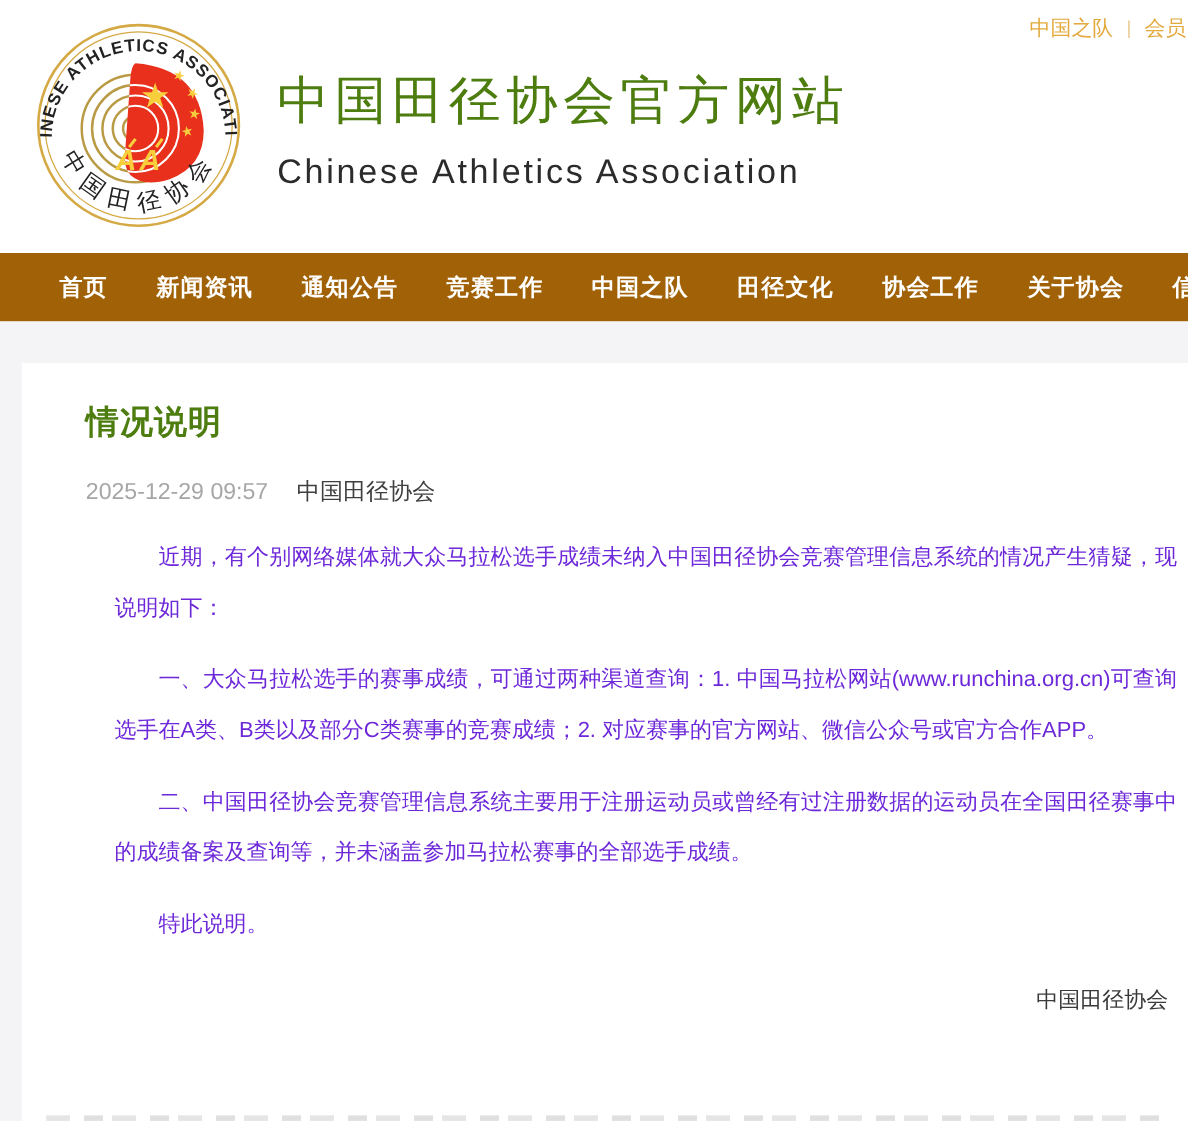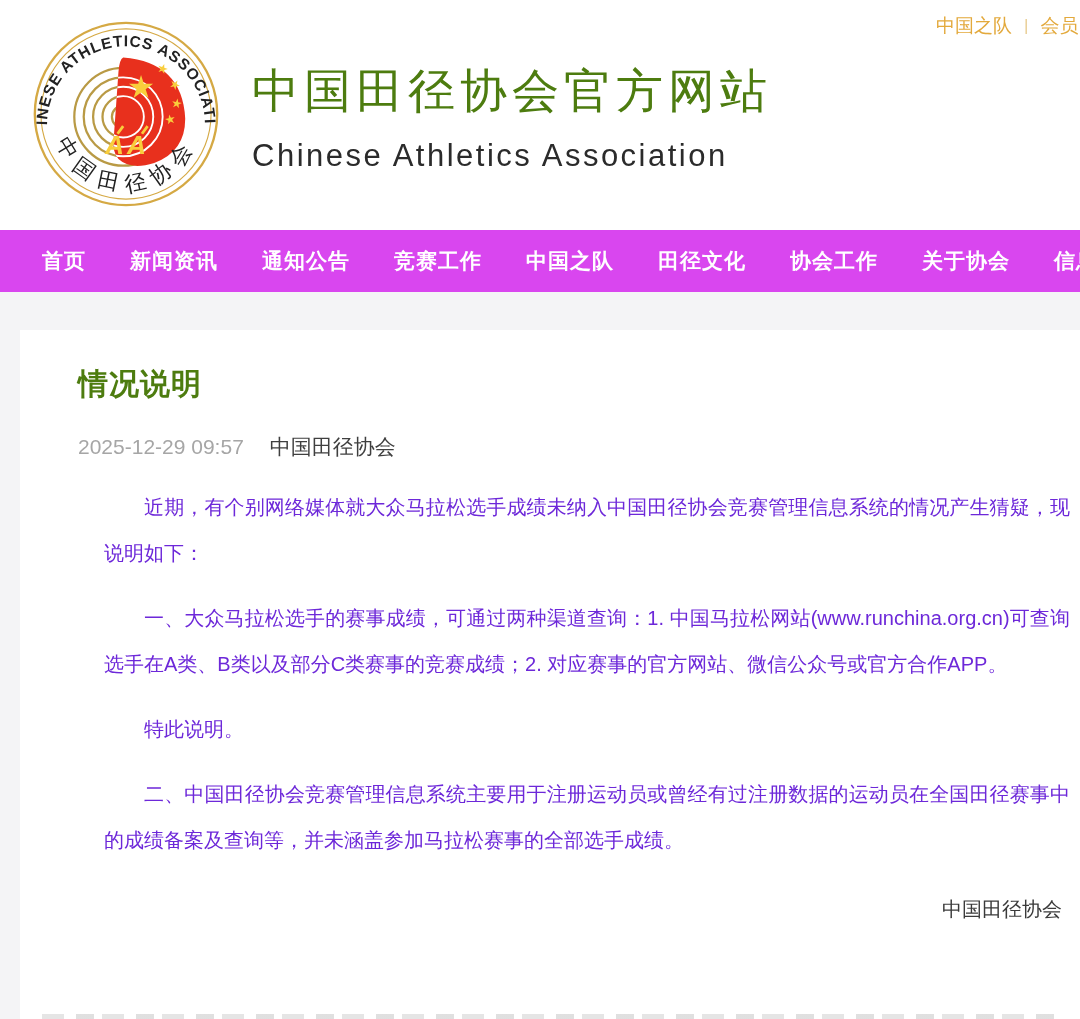--- a/index.html
+++ b/index.html
@@ -12,22 +12,22 @@
   .site-header{position:relative;height:230px;background:#ffffff;}
   .logo{position:absolute;left:32px;top:20px;width:188px;height:188px;}
   .titles{position:absolute;left:252px;top:60px;}
   .title-cn{font-size:47px;color:#4d7c0f;letter-spacing:5px;font-weight:400;white-space:nowrap;}
   .title-en{font-size:31px;color:#2b2b2b;letter-spacing:2.5px;margin-top:15px;font-weight:400;white-space:nowrap;}
   .topbar{position:absolute;left:936px;top:13px;display:flex;align-items:center;gap:12px;
           font-size:19px;white-space:nowrap;}
   .topbar a{color:#E3A93C;text-decoration:none;}
   .topbar .sep{color:#E8CC92;font-size:17px;}
   
-  .main-nav{height:62px;background:#d946ef;display:flex;align-items:center;
-            padding-left:42px;gap:44px;overflow:hidden;white-space:nowrap;}
+  .main-nav{height:62px;background:#a16207;display:flex;align-items:center;
+            padding-left:54px;gap:44px;overflow:hidden;white-space:nowrap;}
   .main-nav a{color:#ffffff;font-size:21px;font-weight:bold;letter-spacing:1px;text-decoration:none;flex:0 0 auto;}
   
   .content-card{position:relative;margin:38px 0 0 20px;width:1060px;height:689px;
                 background:#ffffff;box-sizing:border-box;padding:30px 0 0 58px;}
   .article-title{margin:4px 0 0;font-size:30px;font-weight:700;color:#4d7c0f;letter-spacing:1px;}
   .meta{margin-top:28px;font-size:21px;display:flex;gap:26px;align-items:baseline;}
   .meta .date{color:#A6A6A6;}
   .meta .source{color:#3f3f3f;}
   .article-body{margin-top:23px;width:966px;font-size:20px;color:#6d28d9;margin-left:26px;}
   .article-body p{margin:19px 0 0;line-height:46px;text-indent:2em;text-align:justify;}
@@ -116,22 +116,22 @@
   <h1 class="article-title">情况说明</h1>
 
   <div class="meta">
     <span class="date">2025-12-29 09:57</span>
     <span class="source">中国田径协会</span>
   </div>
 
   <div class="article-body">
     <p>近期，有个别网络媒体就大众马拉松选手成绩未纳入中国田径协会竞赛管理信息系统的情况产生猜疑，现说明如下：</p>
     <p>一、大众马拉松选手的赛事成绩，可通过两种渠道查询：1. 中国马拉松网站(www.runchina.org.cn)可查询选手在A类、B类以及部分C类赛事的竞赛成绩；2. 对应赛事的官方网站、微信公众号或官方合作APP。</p>
+    <p>二、中国田径协会竞赛管理信息系统主要用于注册运动员或曾经有过注册数据的运动员在全国田径赛事中的成绩备案及查询等，并未涵盖参加马拉松赛事的全部选手成绩。</p>
     <p>特此说明。</p>
-    <p>二、中国田径协会竞赛管理信息系统主要用于注册运动员或曾经有过注册数据的运动员在全国田径赛事中的成绩备案及查询等，并未涵盖参加马拉松赛事的全部选手成绩。</p>
   </div>
 
   <div class="sig-wrap">
     <div class="signature">中国田径协会</div>
   </div>
 </main>
 
 <div class="bottom-strip"></div>
 
 </body></html>

